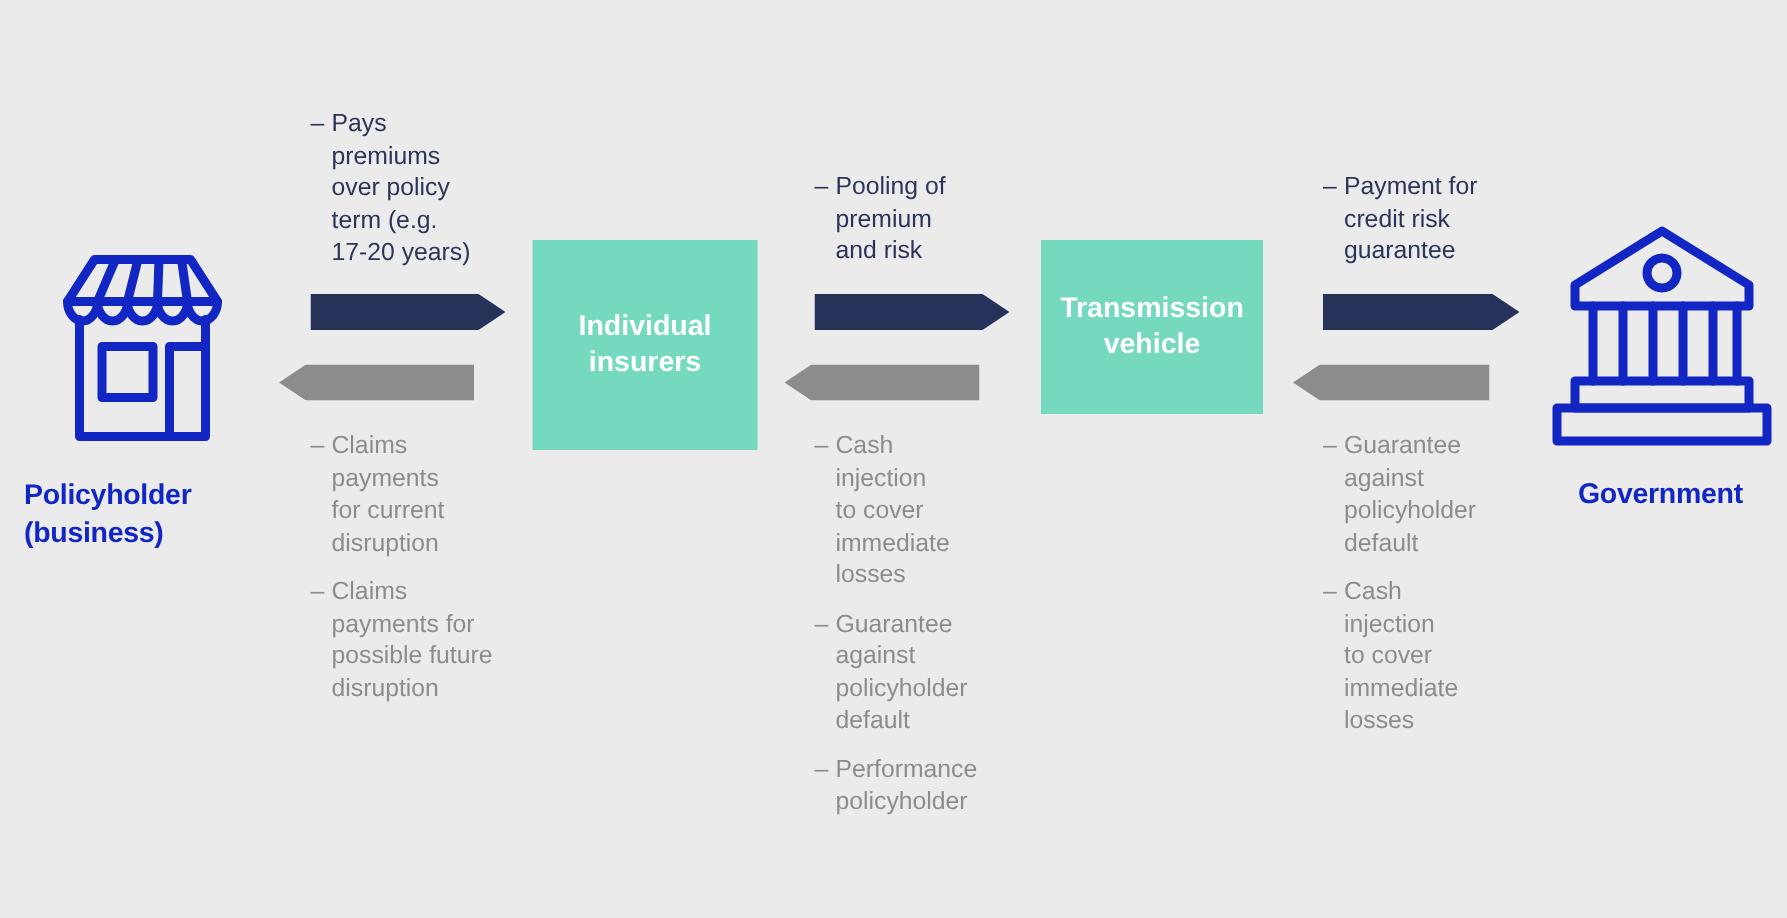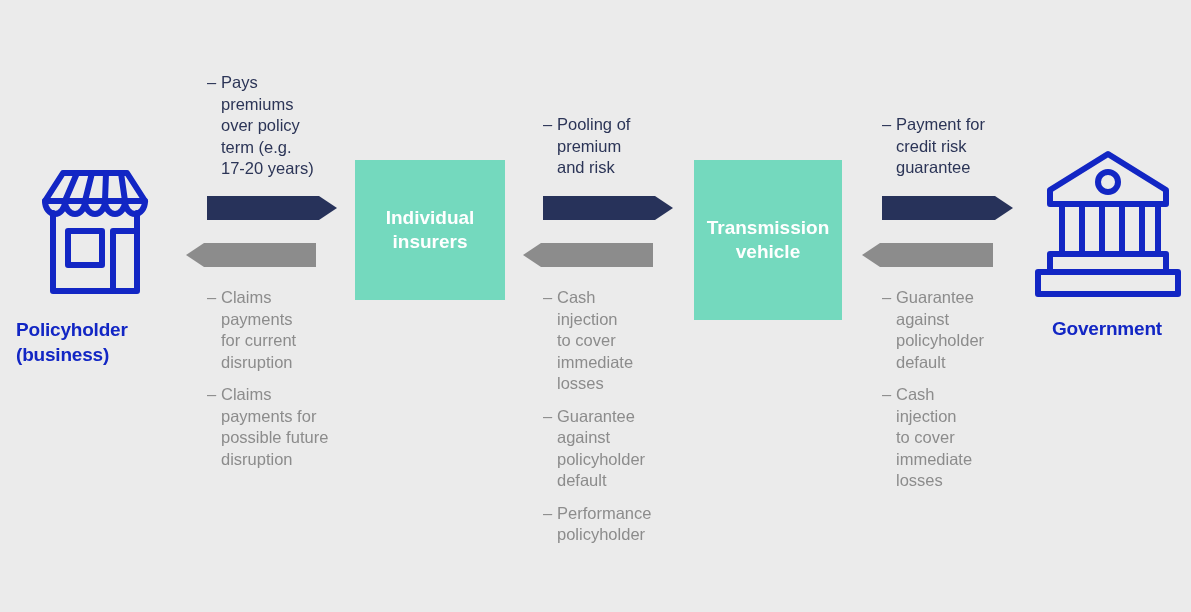--- a/index.html
+++ b/index.html
@@ -63,21 +63,21 @@
   }
   .teal-box .boxlabel {
     color: #ffffff;
     font-weight: bold;
     font-size: 19px;
     line-height: 24px;
     text-align: center;
     white-space: pre-line;
   }
   #insurers-box { left: 355px; top: 160px; width: 150px; height: 140px; }
-  #vehicle-box  { left: 694px; top: 160px; width: 148px; height: 160px; }
+  #vehicle-box  { left: 694px; top: 160px; width: 148px; height: 116px; }
 
   
   .arrow {
     position: absolute;
     height: 24px;
   }
   .arrow svg { display: block; width: 100%; height: 100%; }
 
   
   .bullets {

